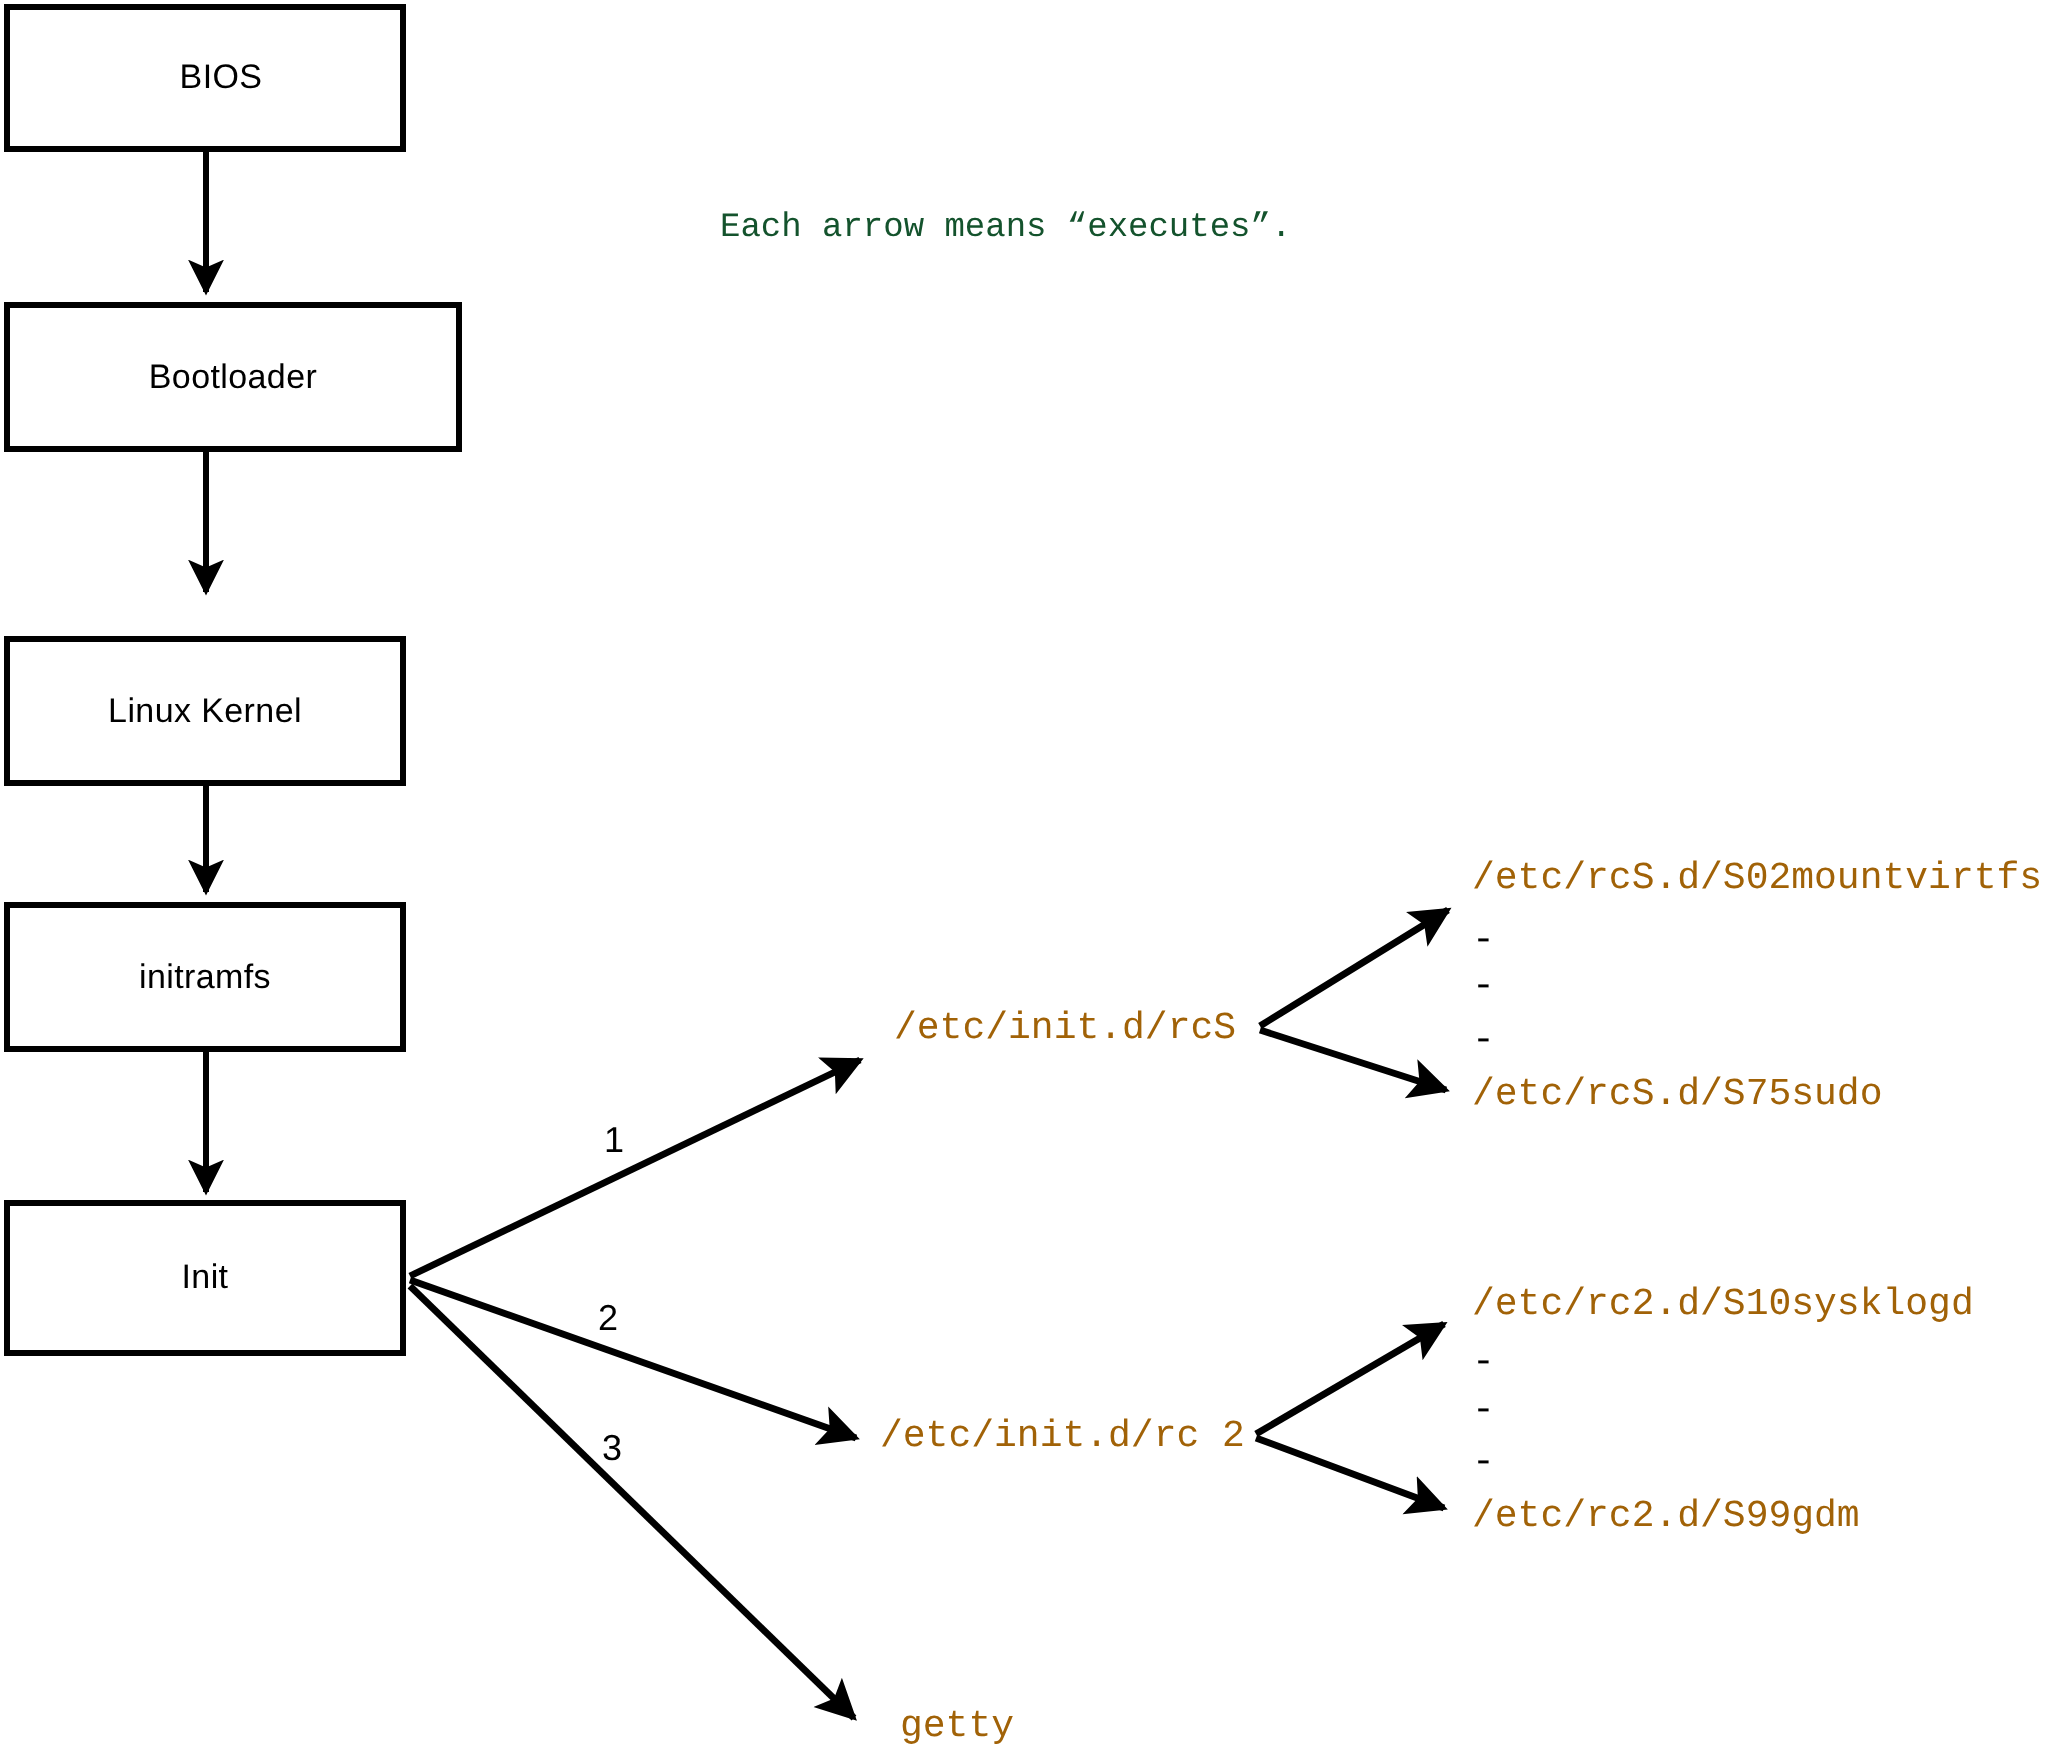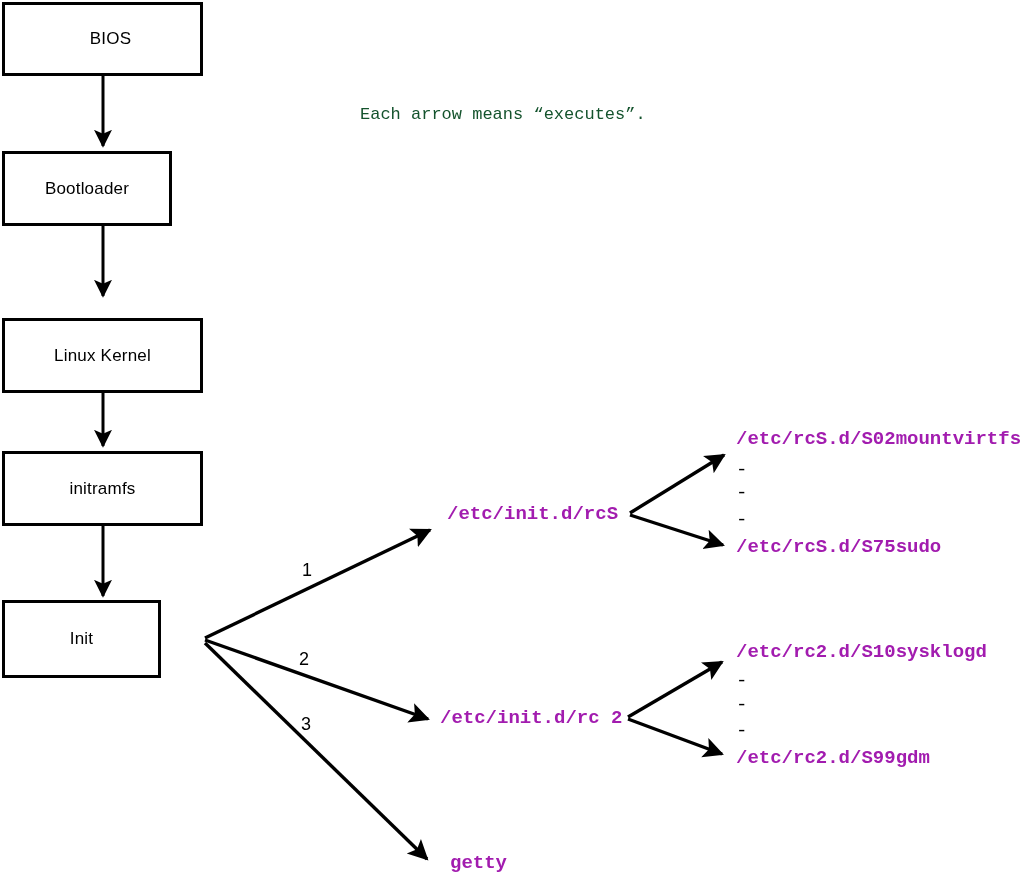--- a/index.html
+++ b/index.html
@@ -33,24 +33,23 @@
     justify-content: center;
     font-family: "Liberation Sans", sans-serif;
     font-size: 17px;
     color: #000000;
     letter-spacing: 0.2px;
   }
   .mono-label {
     position: absolute;
     font-family: "Liberation Mono", monospace;
     font-size: 19px;
-    color: #a21caf;
+    color: #a16207;
     white-space: pre;
     line-height: 1;
-    font-weight: bold;
   }
   .edge-num {
     position: absolute;
     font-family: "Liberation Sans", sans-serif;
     font-size: 18px;
     color: #000000;
     line-height: 1;
   }
   .caption-text {
     position: absolute;
@@ -101,33 +100,33 @@
     <g>
       <line x1="628" y1="717" x2="722" y2="662" stroke="#000000" stroke-width="3.4" marker-end="url(#arrowhead)"></line>
       <line x1="628" y1="719" x2="722" y2="754" stroke="#000000" stroke-width="3.4" marker-end="url(#arrowhead)"></line>
     </g>
   </svg>
 
   <div class="node-box" style="left:2px; top:2px; width:201px; height:74px;padding-left:16px;">
     <span>BIOS</span>
   </div>
 
-  <div class="node-box" style="left:2px; top:151px; width:170px; height:75px;">
+  <div class="node-box" style="left:2px; top:151px; width:229px; height:75px;">
     <span>Bootloader</span>
   </div>
 
   <div class="node-box" style="left:2px; top:318px; width:201px; height:75px;">
     <span>Linux Kernel</span>
   </div>
 
   <div class="node-box" style="left:2px; top:451px; width:201px; height:75px;">
     <span>initramfs</span>
   </div>
 
-  <div class="node-box" style="left:2px; top:600px; width:159px; height:78px;">
+  <div class="node-box" style="left:2px; top:600px; width:201px; height:78px;">
     <span>Init</span>
   </div>
 
   <div class="caption-text" style="left:360px; top:106px;">Each arrow means “executes”.</div>
 
   <div class="edge-num" style="left:302px; top:561px;">1</div>
   <div class="edge-num" style="left:299px; top:650px;">2</div>
   <div class="edge-num" style="left:301px; top:715px;">3</div>
 
   <div class="mono-label" style="left:447px; top:505px;">/etc/init.d/rcS</div>

